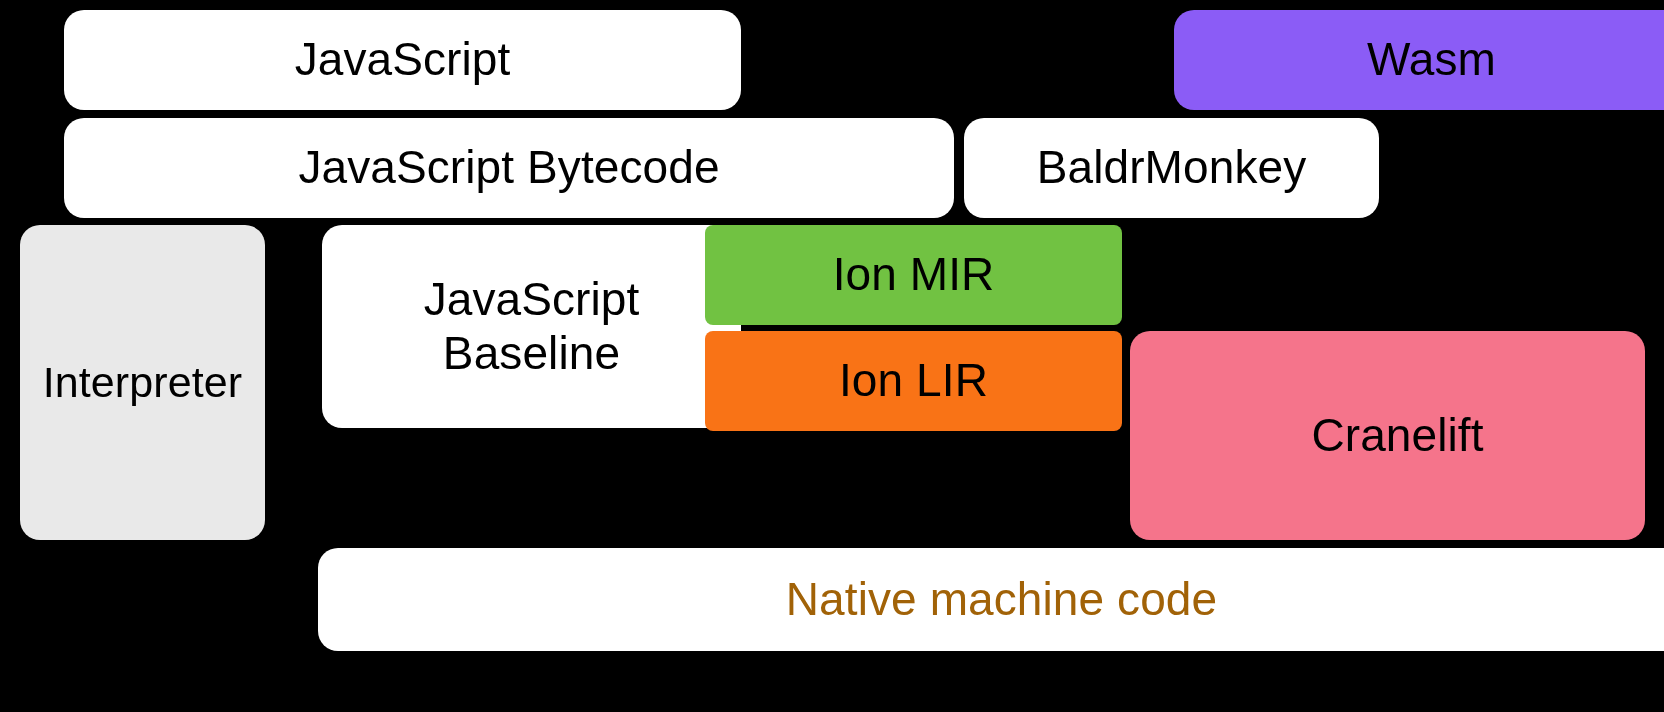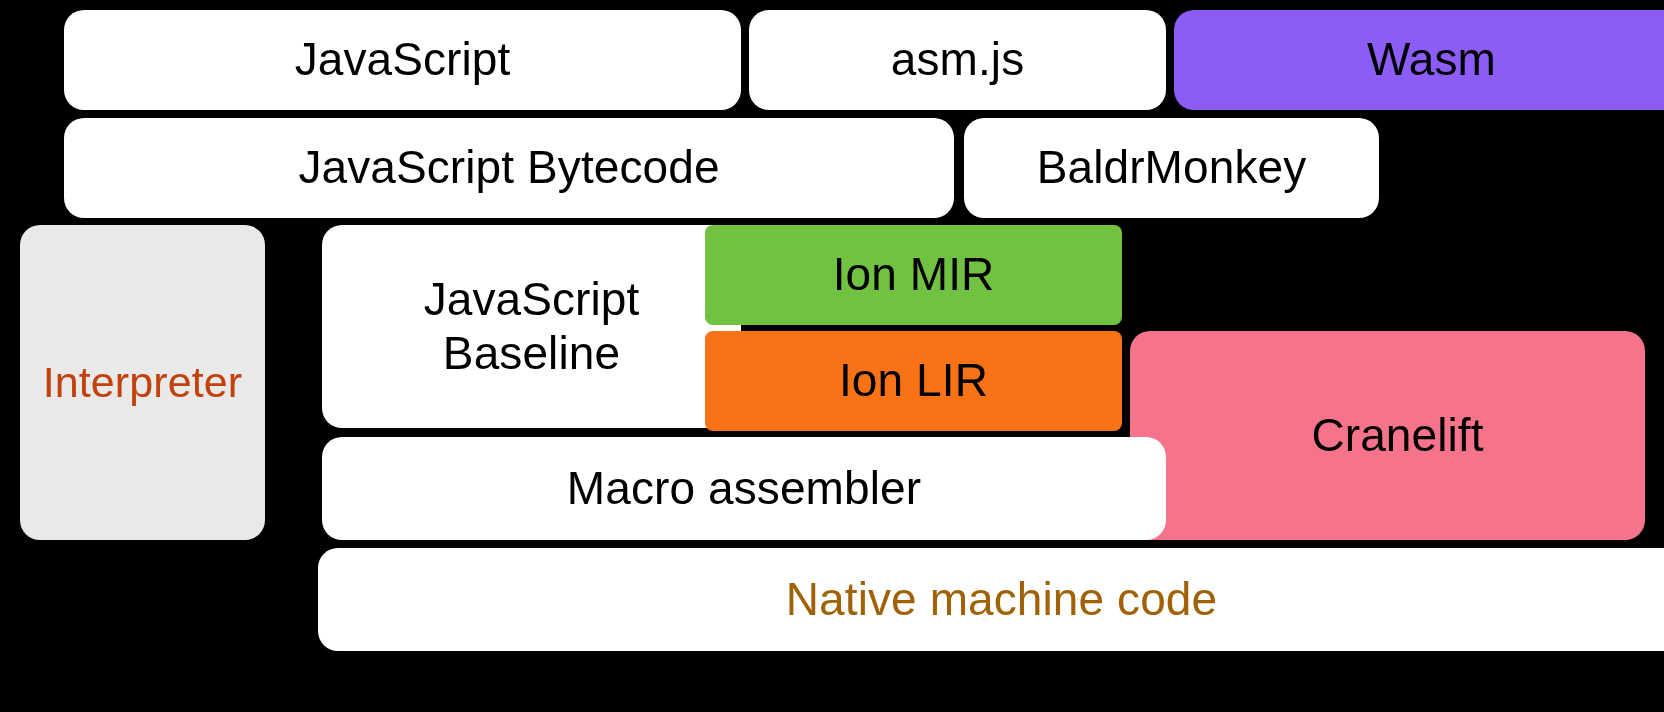--- a/index.html
+++ b/index.html
@@ -36,25 +36,23 @@
   .fill-pink  { background: #F5748B; padding-left: 20px; }
 
   .fs-lg { font-size: 46px; }
   .fs-md { font-size: 43px; }
 </style>
 </head>
 <body>
 
 <div id="stage" style="background: rgb(0, 0, 0);">
     <div class="node fill-white fs-lg" style="left: 20px; top: 10px; width: 677px; height: 100px; background: rgb(255, 255, 255); color: rgb(0, 0, 0);">JavaScript</div>
-    <div class="node fill-white fs-lg" style="left: 705px; top: 10px; width: 417px; height: 100px; background: rgb(255, 255, 255); color: rgb(0, 0, 0);">asm.js</div>
     <div class="node fill-white fs-lg" style="left: 1130px; top: 10px; width: 515px; height: 100px; background: #8b5cf6; color: rgb(0, 0, 0);">Wasm</div>
     <div class="node fill-white fs-lg" style="left: 20px; top: 118px; width: 890px; height: 100px; background: rgb(255, 255, 255); color: rgb(0, 0, 0);">JavaScript Bytecode</div>
     <div class="node fill-white fs-lg" style="left: 920px; top: 118px; width: 415px; height: 100px; background: rgb(255, 255, 255); color: rgb(0, 0, 0);">BaldrMonkey</div>
-    <div class="node fill-gray fs-md" style="left: 20px; top: 225px; width: 245px; height: 315px; background: rgb(233, 233, 233); color: #c2410c;">Interpreter</div>
+    <div class="node fill-gray fs-md" style="left: 20px; top: 225px; width: 245px; height: 315px; background: rgb(233, 233, 233); color: #000000;">Interpreter</div>
     <div class="node fill-white fs-lg" style="left: 278px; top: 225px; width: 419px; height: 203px; background: rgb(255, 255, 255); color: rgb(0, 0, 0);">JavaScript
 Baseline</div>
     <div class="node fill-green fs-lg" style="left: 705px; top: 225px; width: 417px; height: 100px; background: rgb(113, 194, 66); color: rgb(0, 0, 0);">Ion MIR</div>
     <div class="node fill-green fs-lg" style="left: 705px; top: 331px; width: 417px; height: 100px; background: #f97316; color: rgb(0, 0, 0);">Ion LIR</div>
     <div class="node fill-pink fs-lg" style="left: 1130px; top: 331px; width: 515px; height: 209px; background: rgb(245, 116, 139); color: rgb(0, 0, 0);">Cranelift</div>
-    <div class="node fill-white fs-lg" style="left: 278px; top: 437px; width: 844px; height: 103px; background: rgb(255, 255, 255); color: rgb(0, 0, 0);">Macro assembler</div>
     <div class="node fill-white fs-lg" style="left: 274px; top: 548px; width: 1367px; height: 103px; background: rgb(255, 255, 255); color: #a16207;">Native machine code</div>
   </div>
 
 </body></html>

